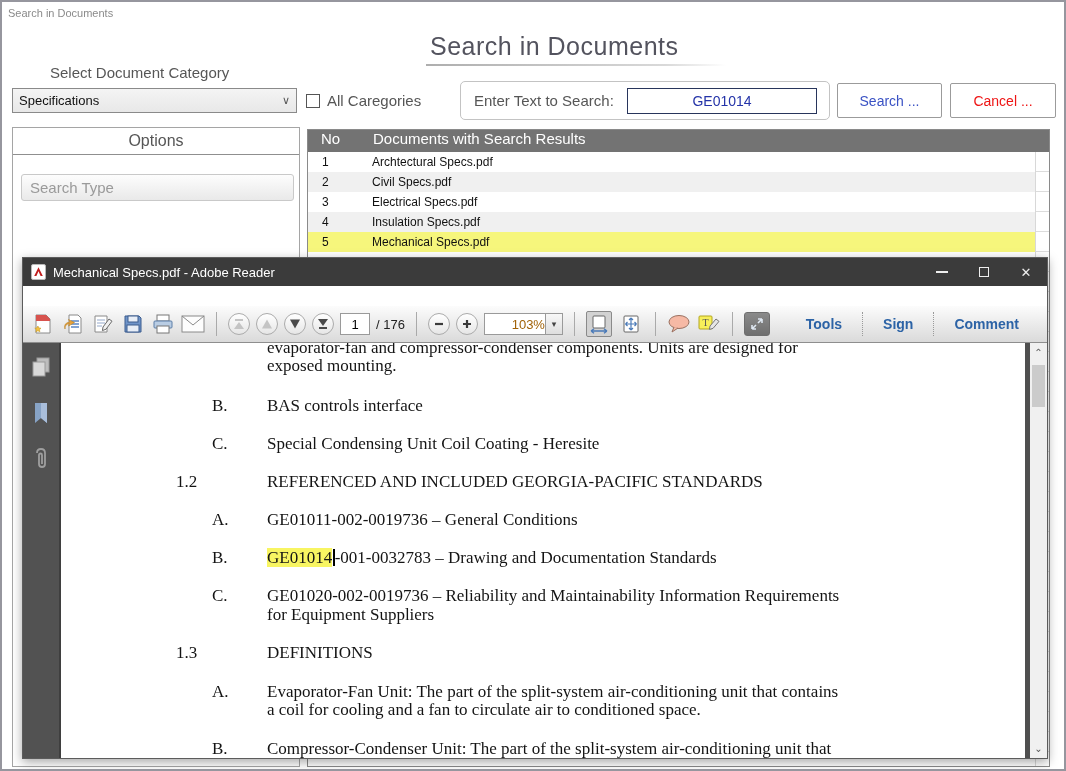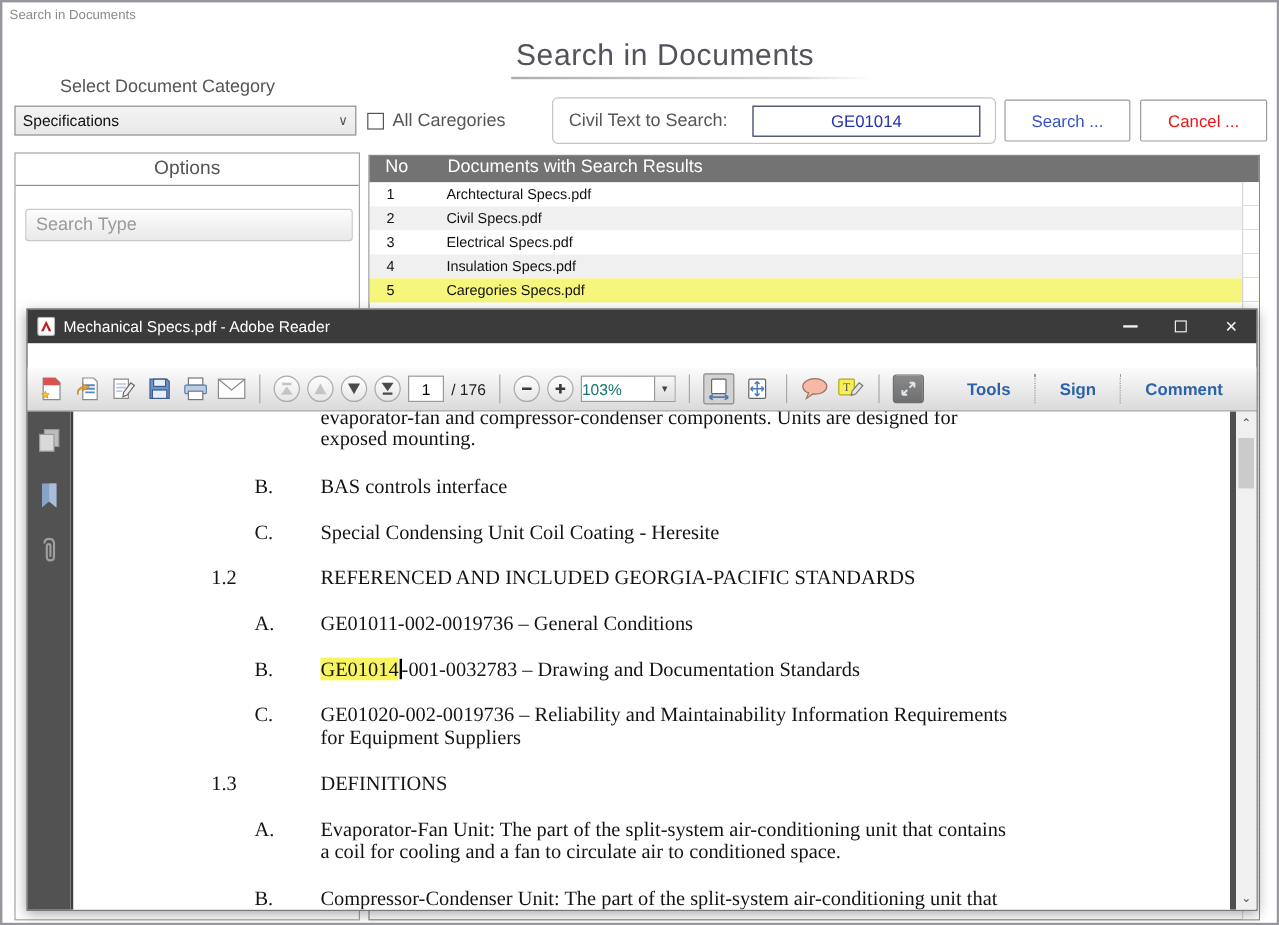--- a/index.html
+++ b/index.html
@@ -66,21 +66,21 @@
   .mb-close{position:absolute;right:8px;top:2px;font-size:13px;color:#111;font-weight:bold;cursor:pointer}
   .a-toolbar{position:absolute;left:0;top:48px;right:0;height:37px;background:linear-gradient(#fcfcfc,#dadada);
     border-bottom:1px solid #8e8e8e;display:flex;align-items:center;padding:0 8px;gap:6px}
   .tbi{width:24px;height:24px;display:flex;align-items:center;justify-content:center;cursor:pointer;flex:0 0 auto}
   .tsep{width:1px;height:24px;background:#aaa;margin:0 5px;flex:0 0 auto}
   .navbtn{width:22px;height:22px;border-radius:50%;border:1px solid #ababab;background:linear-gradient(#ffffff,#e6e6e6);
     display:flex;align-items:center;justify-content:center;cursor:pointer;flex:0 0 auto}
   .pgbox{width:30px;height:22px;border:1px solid #9a9a9a;background:#fff;font-size:13px;text-align:center;font-family:"Liberation Sans",sans-serif}
   .pgtotal{font-size:13px;color:#222;margin:0 0;white-space:nowrap}
   .zoombox{display:flex;height:22px;border:1px solid #9a9a9a;background:#fff;align-items:center;cursor:pointer}
-  .zoombox .zval{width:60px;text-align:left;font-size:13px;color:#0f766e}
+  .zoombox .zval{width:60px;text-align:right;font-size:13px;color:#a16207}
   .zoombox .zdrop{width:17px;height:100%;border-left:1px solid #9a9a9a;background:linear-gradient(#f8f8f8,#dedede);
     display:flex;align-items:center;justify-content:center;font-size:9px;color:#444}
   .fitbtn{width:26px;height:26px;display:flex;align-items:center;justify-content:center;border:1px solid transparent;border-radius:2px;cursor:pointer}
   .fitbtn.pressed{border-color:#8a8a8a;background:#d2d2d2}
   .fullbtn{width:26px;height:24px;border:1px solid #6e6e6e;border-radius:3px;background:linear-gradient(#8a8a8a,#6f6f6f);
     display:flex;align-items:center;justify-content:center;cursor:pointer}
   .right-tabs{margin-left:auto;display:flex;align-items:center;height:100%}
   .rtab{font-size:14px;font-weight:bold;color:#2c63a6;padding:0 20px;height:24px;display:flex;align-items:center;cursor:pointer}
   .rtab + .rtab{border-left:1px dotted #9a9a9a}
 
@@ -117,21 +117,21 @@
   <div class="cat-select">
     <span>Specifications</span>
     <span class="chev">∨</span>
   </div>
   <div class="allcat">
     <span class="cbx"></span>
     <span>All Caregories</span>
   </div>
 
   <div class="search-group">
-    <span class="lbl">Civil Text to Search:</span>
+    <span class="lbl">Enter Text to Search:</span>
     <input class="search-input" value="GE01014" style="">
   </div>
   <button class="btn btn-search">Search ...</button>
   <button class="btn btn-cancel">Cancel ...</button>
 
   <div class="options">
     <div class="options-hd">Options</div>
     <div class="stype">Search Type</div>
   </div>
 
@@ -151,21 +151,21 @@
     <div class="rt-row" style="background:#fff">
       <span class="c-no">3</span>
       <span>Electrical Specs.pdf</span>
     </div>
     <div class="rt-row" style="background:#f0f0f0">
       <span class="c-no">4</span>
       <span>Insulation Specs.pdf</span>
     </div>
     <div class="rt-row hl" style="background:#f6f67c">
       <span class="c-no">5</span>
-      <span>Caregories Specs.pdf</span>
+      <span>Mechanical Specs.pdf</span>
     </div>
     <div class="filler-col"></div>
   </div>
 
   <div class="adobe">
 
     <div class="a-titlebar">
       <span class="pdficon">
         <svg width="15" height="16" viewBox="0 0 15 16">
             <rect x="0.5" y="0.5" width="14" height="15" rx="1.5" fill="#fff" stroke="#b8b8b8"></rect>

